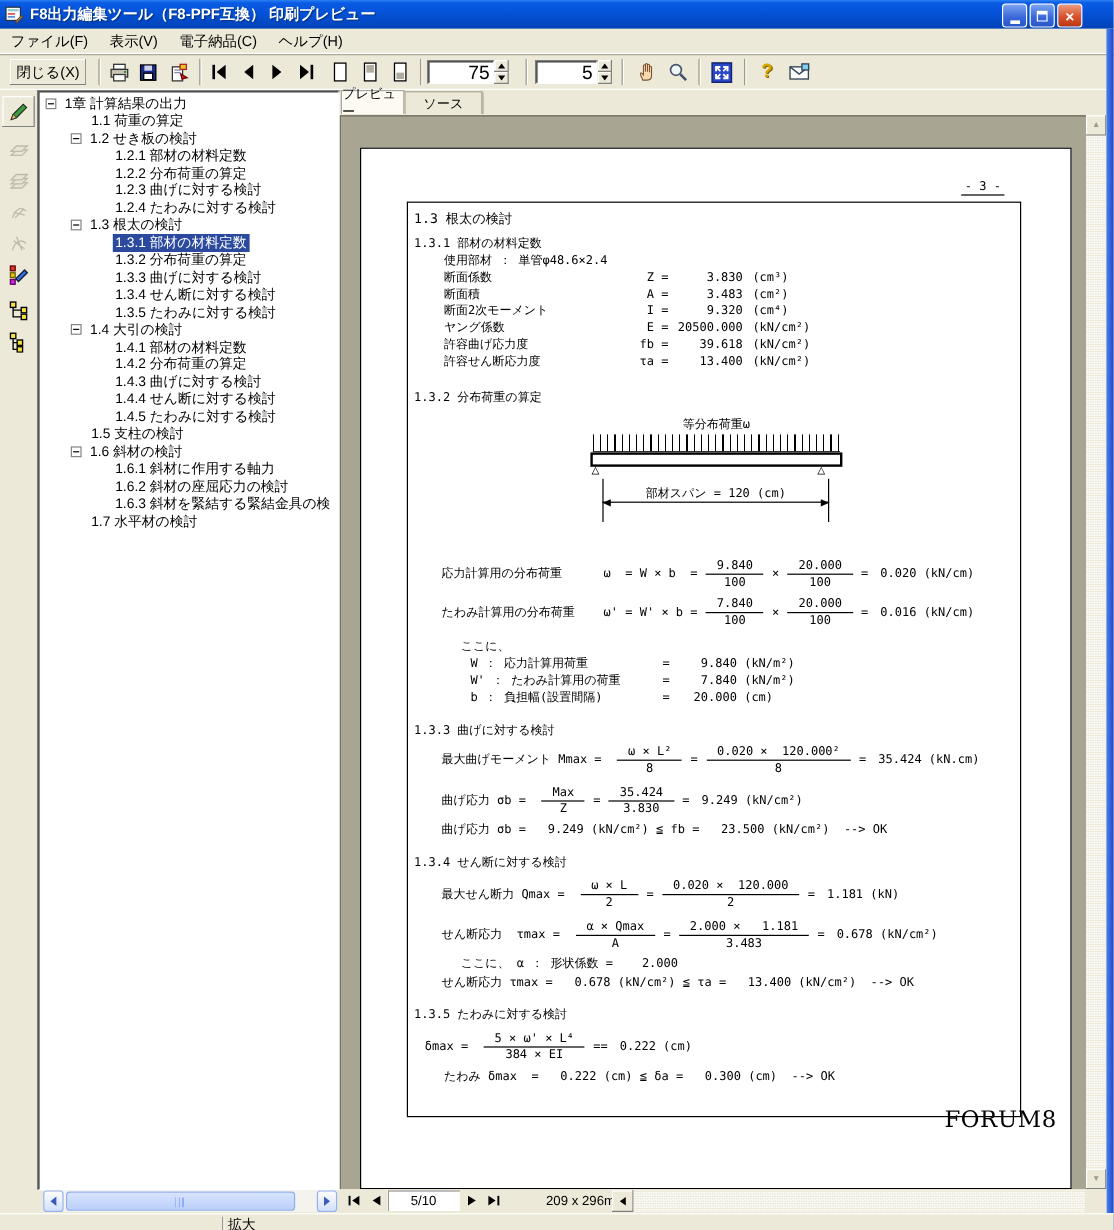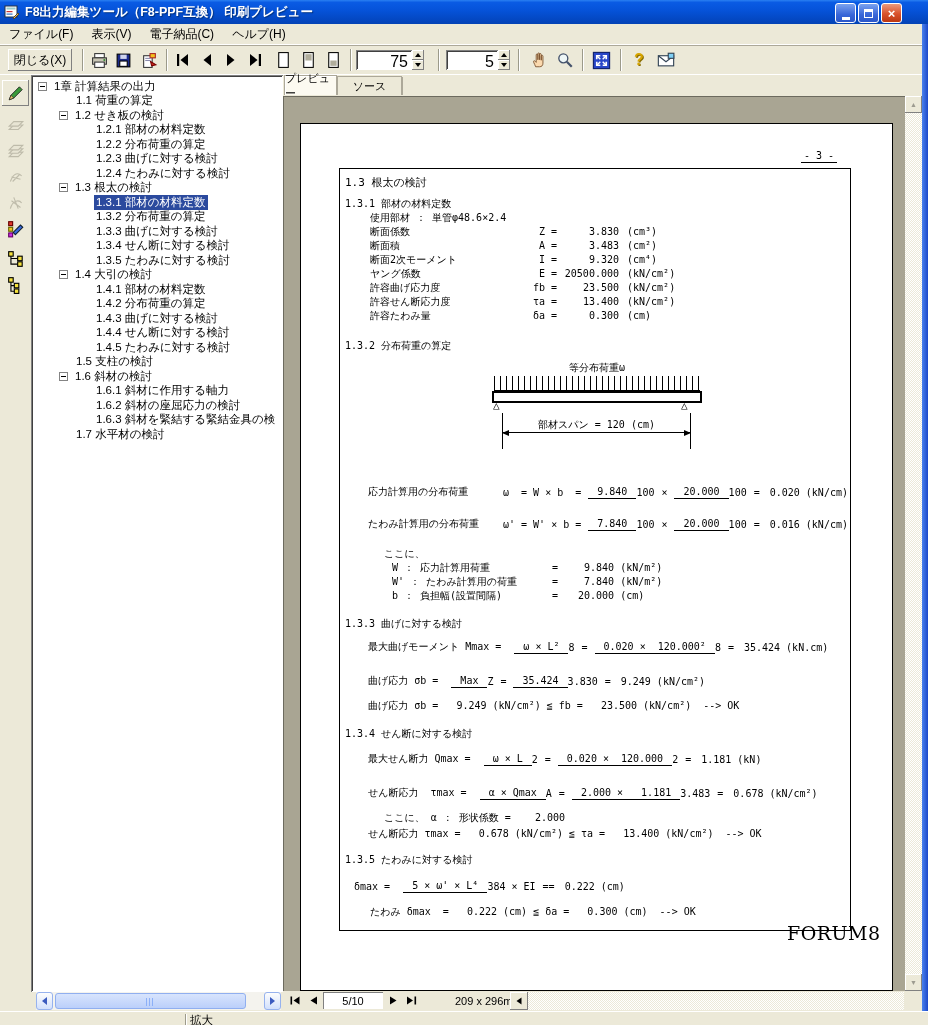--- a/index.html
+++ b/index.html
@@ -102,21 +102,21 @@
   .sec { font-size:11px; height:16px; line-height:16px; padding-left:5px; }
   .pl5{padding-left:5px;} .pl14{padding-left:14px;} .pl28{padding-left:28px;} .pl30{padding-left:30px;} .pl44{padding-left:44px;} .pl52{padding-left:52px;}
   .mt2{margin-top:2px;} .mt6{margin-top:6px;} .mt8{margin-top:8px;} .mt12{margin-top:12px;} .mt14{margin-top:14px;} .mt16{margin-top:16px;} .mt20{margin-top:20px;}
   .crow { display:flex; height:14px; line-height:14px; white-space:pre; }
   .cn { width:147px; } .cs { width:40px; text-align:right; } .cv { width:62px; text-align:right; } .cu { margin-left:8px; }
   .wrow { display:flex; height:14px; line-height:14px; white-space:pre; }
   .wt { width:160px; } .weq { width:26px; } .wv {}
   .frow { display:flex; align-items:center; white-space:pre; }
   .h30{height:30px;} .h32{height:32px;} .h34{height:34px;}
   .flabel1 { width:135px; }
-  .frac { display:inline-flex; flex-direction:row; align-items:center; margin:0 7px; }
+  .frac { display:inline-flex; flex-direction:column; align-items:center; margin:0 7px; }
   .frac .n { border-bottom:1px solid #000; padding:0 9px 1px 9px; }
   .frac .d { padding-top:1px; }
   .fres { margin-left:10px; }
   
   .diagram { position:relative; height:96px;text-decoration:underline; }
   .dg-label { position:absolute; left:152px; top:0; width:210px; text-align:center; }
   .dg-arrows { position:absolute; left:154px; top:15px; width:206px; height:15px;
     background:repeating-linear-gradient(90deg,#000 0 1px,transparent 1px 6px); border-bottom:1px solid #000; }
   .dg-beam { position:absolute; left:152px; top:30px; width:210px; height:12px; border:2px solid #000; background:#fff; }
   .dg-sup { position:absolute; top:39px; font-size:11px; line-height:12px; }
@@ -433,23 +433,22 @@
   <div class="page doc">
     <div class="pagenum">- 3 -</div>
     <div class="docbox">
       <div class="dl sec mt2">1.3 根太の検討</div>
       <div class="dl mt6 pl5">1.3.1 部材の材料定数</div>
       <div class="dl pl30">使用部材 ： 単管φ48.6×2.4</div>
       <div class="crow pl30"><span class="cn">断面係数</span><span class="cs">Z =</span><span class="cv">3.830</span><span class="cu">(cm³)</span></div>
       <div class="crow pl30"><span class="cn">断面積</span><span class="cs">A =</span><span class="cv">3.483</span><span class="cu">(cm²)</span></div>
       <div class="crow pl30"><span class="cn">断面2次モーメント</span><span class="cs">I =</span><span class="cv">9.320</span><span class="cu">(cm⁴)</span></div>
       <div class="crow pl30"><span class="cn">ヤング係数</span><span class="cs">E =</span><span class="cv">20500.000</span><span class="cu">(kN/cm²)</span></div>
-      <div class="crow pl30"><span class="cn">許容曲げ応力度</span><span class="cs">fb =</span><span class="cv">23.500</span><span class="cu">(kN/cm²)</span></div>
+      <div class="crow pl30"><span class="cn">許容曲げ応力度</span><span class="cs">fb =</span><span class="cv">39.618</span><span class="cu">(kN/cm²)</span></div>
       <div class="crow pl30"><span class="cn">許容せん断応力度</span><span class="cs">τa =</span><span class="cv">13.400</span><span class="cu">(kN/cm²)</span></div>
-      <div class="crow pl30"><span class="cn">許容たわみ量</span><span class="cs">δa =</span><span class="cv">0.300</span><span class="cu">(cm)</span></div>
       <div class="dl sec mt16" style="font-size:10px;height:14px;line-height:14px;">1.3.2 分布荷重の算定</div>
       <div class="diagram mt8">
         <div class="dg-label">等分布荷重ω</div>
         <div class="dg-arrows"></div>
         <div class="dg-beam"></div>
         <span class="dg-sup l">△</span>
         <span class="dg-sup r">△</span>
         <div class="dg-ext l"></div>
         <div class="dg-ext r"></div>
         <div class="dg-dim">

